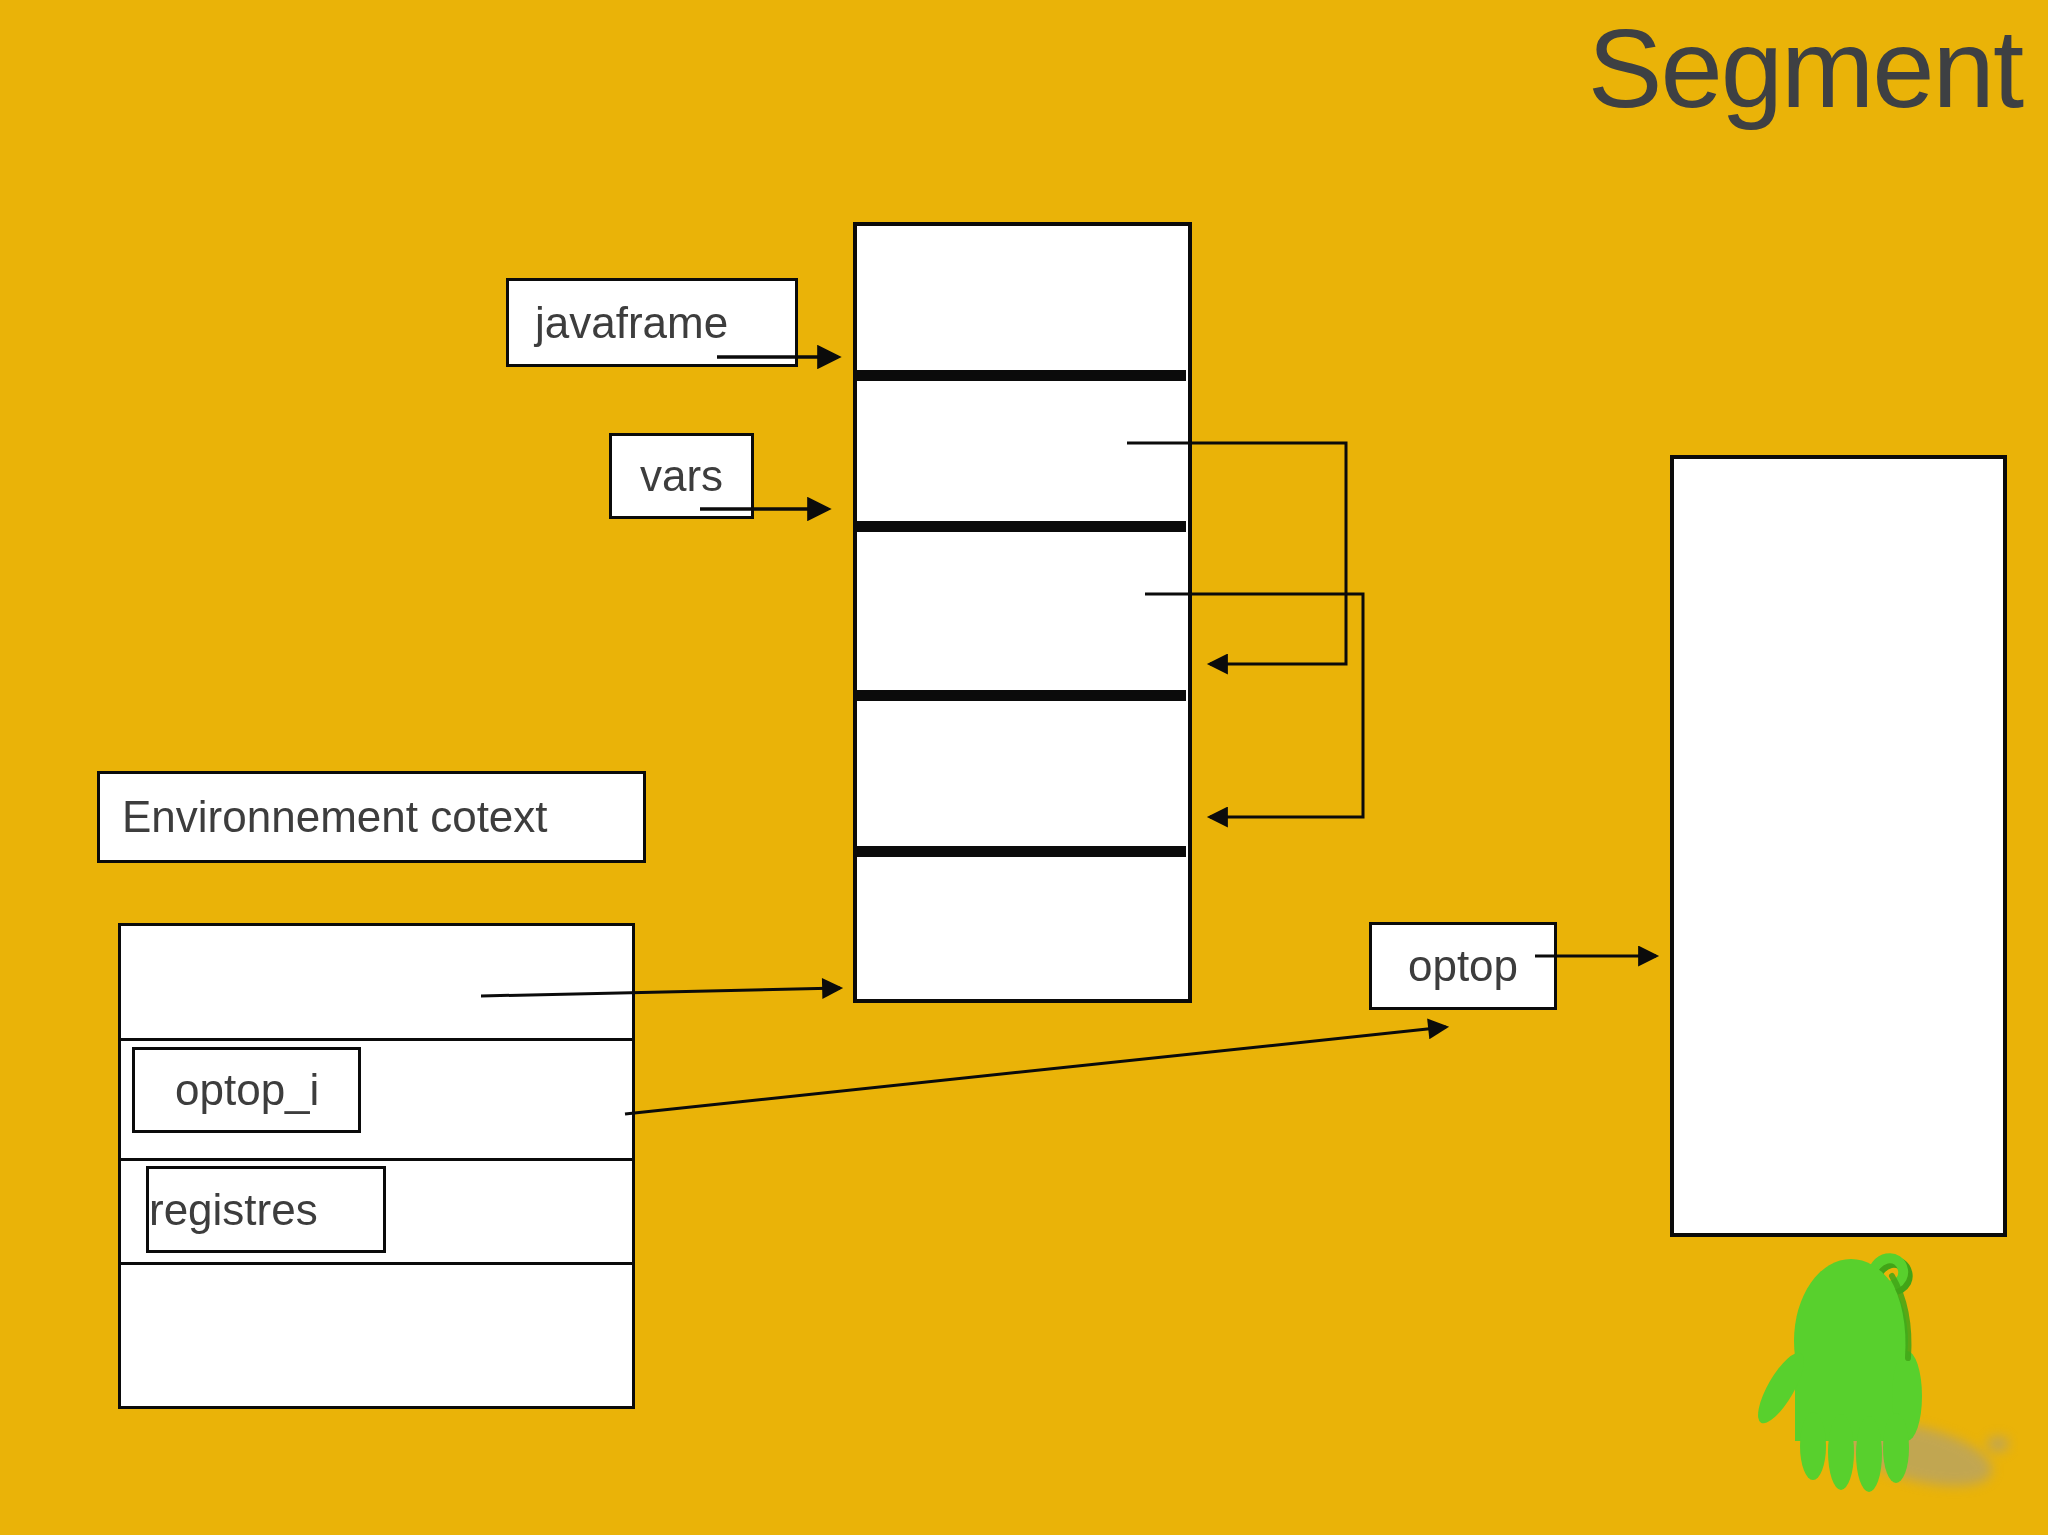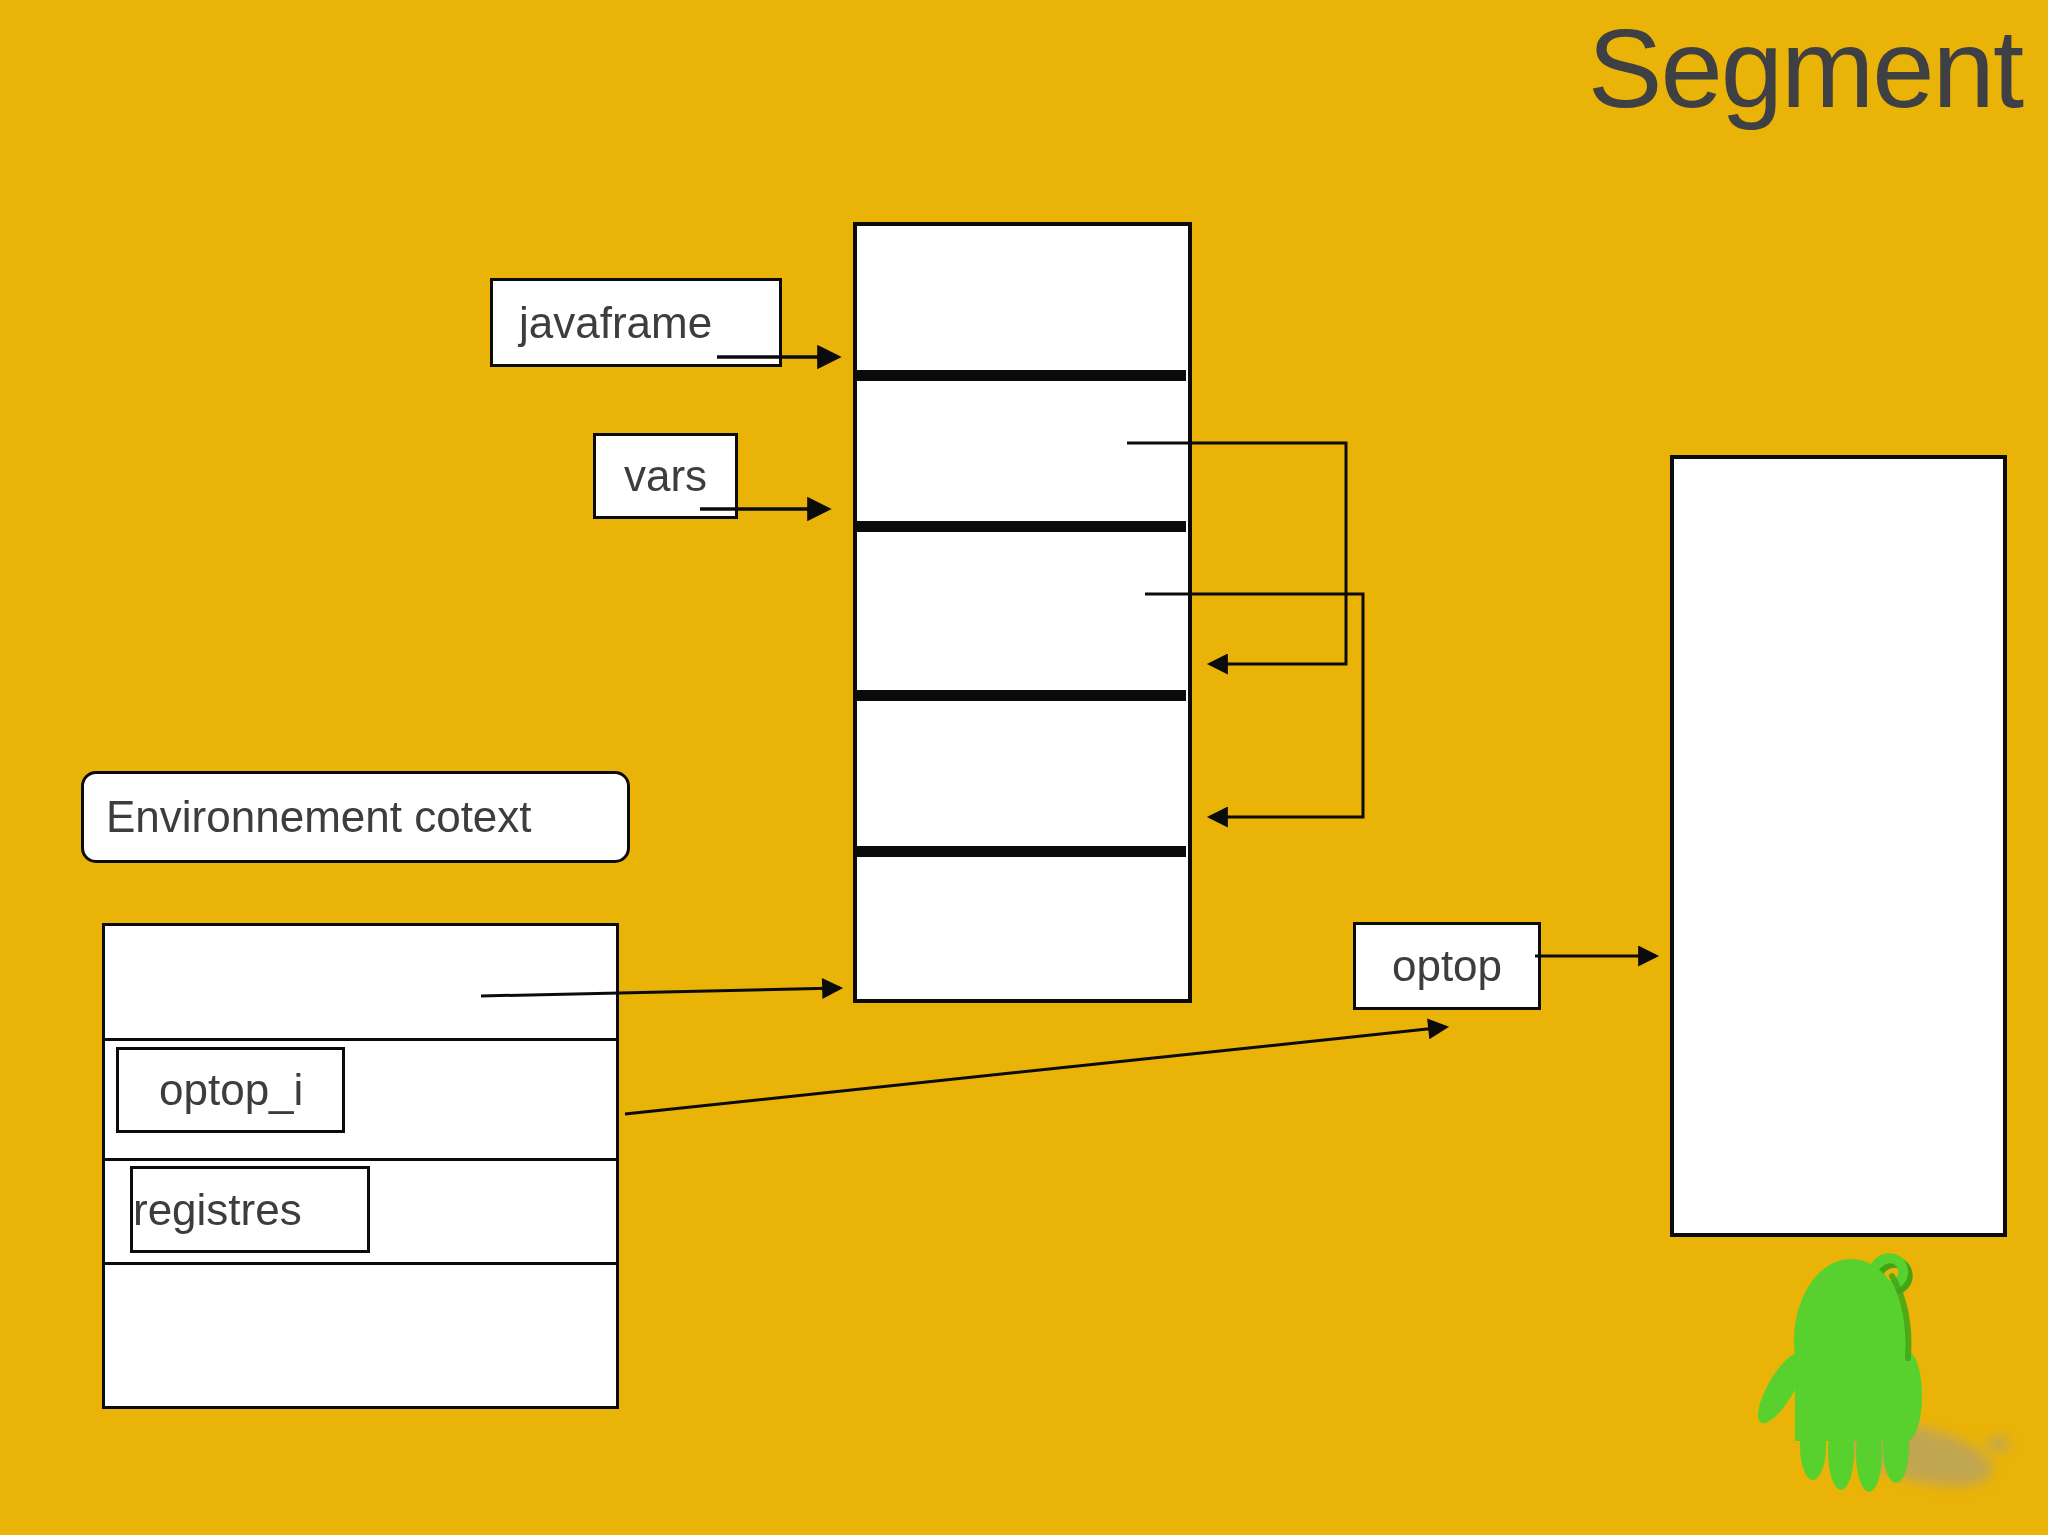--- a/index.html
+++ b/index.html
@@ -9,20 +9,21 @@
   }
   .title {
     position:absolute; top:10px; right:26px;
     font-size:112px; font-weight:300; letter-spacing:-2px;
     color:#3e4043; line-height:1.05;
   }
   .box {
     position:absolute; box-sizing:border-box; border:3px solid #0b0b0b;
     display:flex; align-items:center; font-size:44px; color:#3d3d3d;
     background:#ffffff;
+    margin-left:16px;
   }
   .box.centered { justify-content:center; }
   .plain-rect {
     position:absolute; box-sizing:border-box; border:4px solid #0b0b0b;
     background:#ffffff;
   }
   .stack-divider {
     position:absolute; left:0; width:329px; height:11px; background:#0b0b0b;
   }
   .frame-divider {
@@ -51,21 +52,21 @@
   <div class="plain-rect" style="left:1670px; top:455px; width:337px; height:782px;"></div>
 
   <div class="box" style="left:490px; top:278px; width:292px; height:89px; padding-left:26px;">
     <span>javaframe</span>
   </div>
 
   <div class="box centered" style="left:593px; top:433px; width:145px; height:86px;">
     <span>vars</span>
   </div>
 
-  <div class="box" style="left:81px; top:771px; width:549px; height:92px; padding-left:22px;border-radius:15px;">
+  <div class="box" style="left:81px; top:771px; width:549px; height:92px; padding-left:22px;">
     <span>Environnement cotext</span>
   </div>
 
   <div class="box" style="left:102px; top:923px; width:517px; height:486px;">
     <div class="frame-divider" style="top:112px;"></div>
     <div class="frame-divider" style="top:232px;"></div>
     <div class="frame-divider" style="top:336px;"></div>
 
     <div class="inner-label" style="left:11px; top:121px; width:229px; height:86px; padding-left:40px;">
       <span>optop_i</span>

